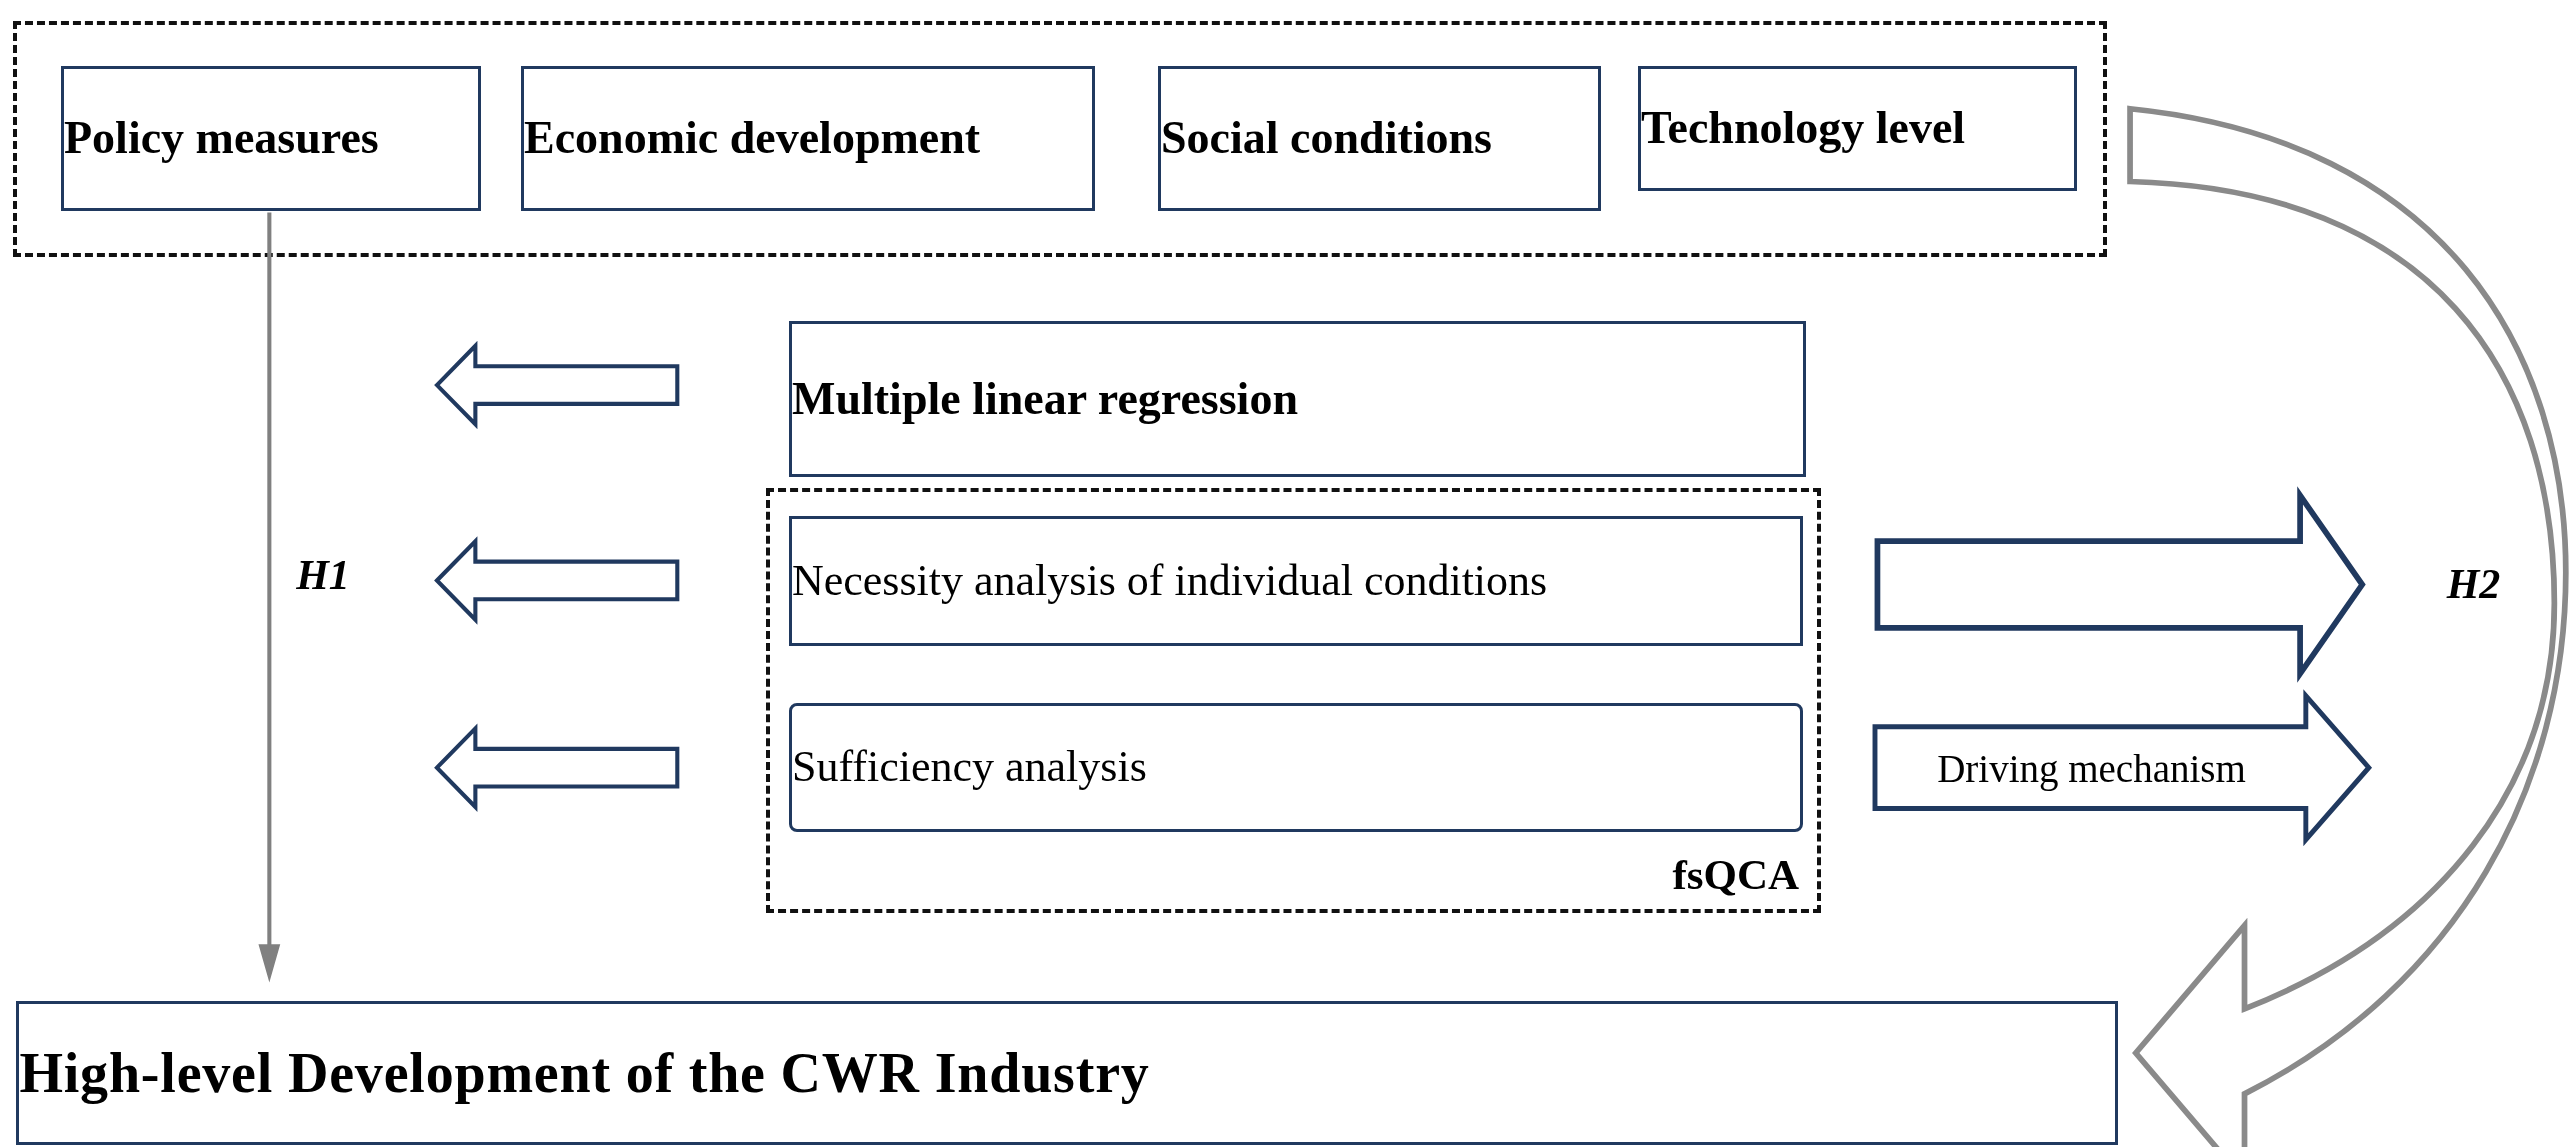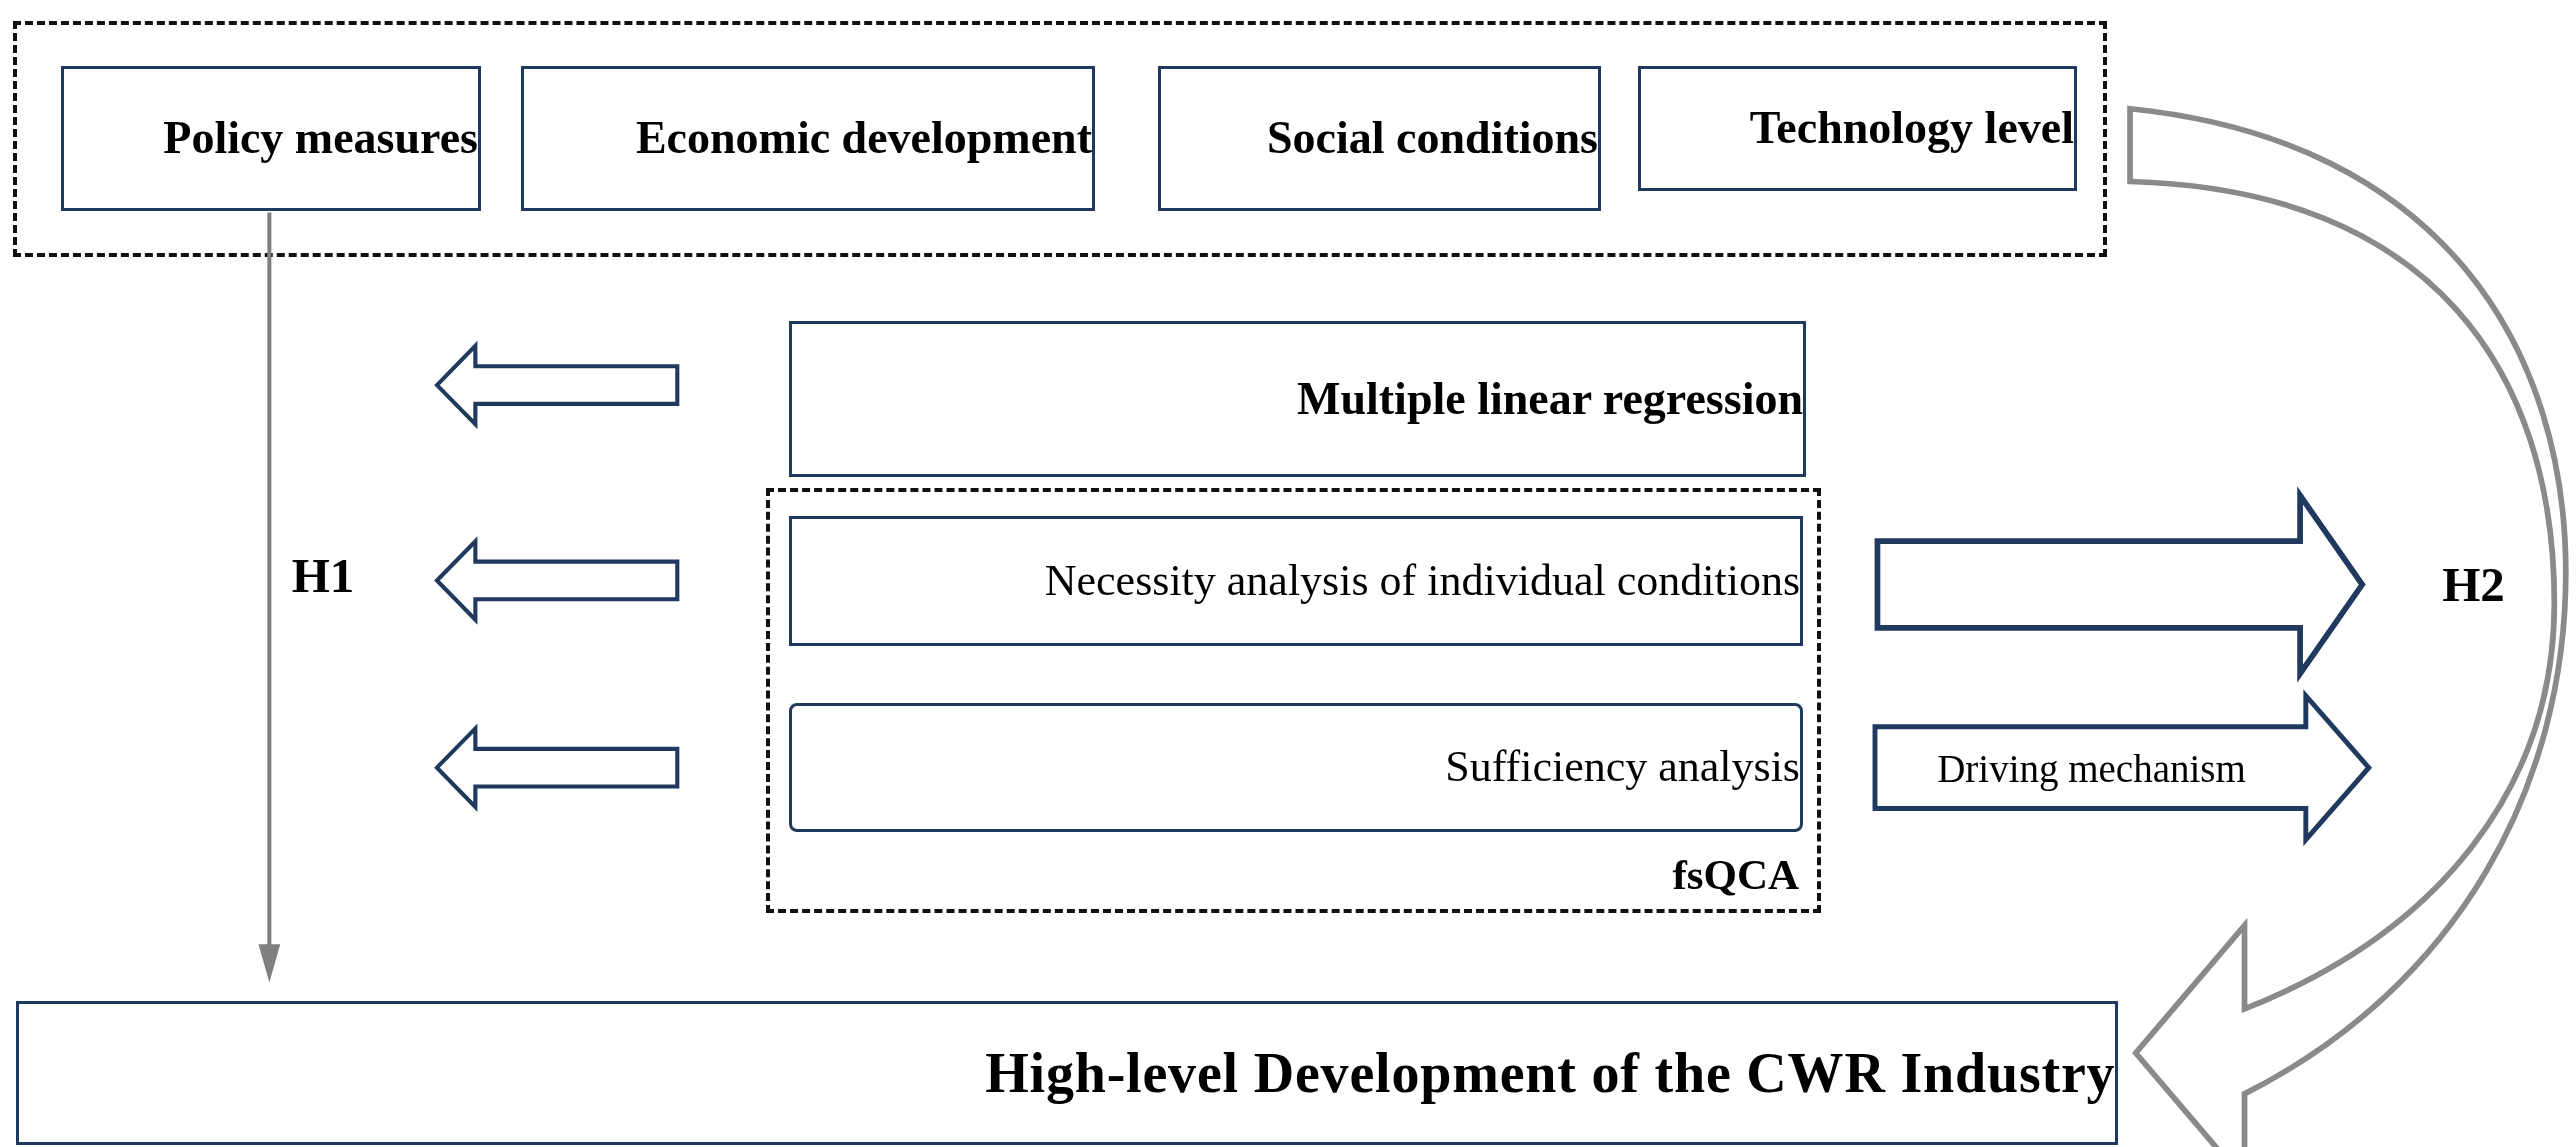--- a/index.html
+++ b/index.html
@@ -9,27 +9,27 @@
     background:#ffffff;
     overflow:hidden;
     font-family:"Liberation Serif","DejaVu Serif",serif;
     color:#000000;
   }
   .abs{position:absolute;box-sizing:border-box;}
   .dashed-group{border:4.1px dashed #111111;background:transparent;}
   .nbox{
     border:3.3px solid #20395f;
     background:#ffffff;
-    display:flex;align-items:center;justify-content:flex-end;
+    display:flex;align-items:center;justify-content:flex-start;
     text-align:center;
   }
   .bold{font-weight:700;}
   .t56{font-size:46px;line-height:1.05;}
   .t54{font-size:44px;line-height:1.05;}
-  .t60{font-size:49px;line-height:1.05;}
+  .t60{font-size:42px;line-height:1.05;font-style:italic;}
   .t52{font-size:43px;line-height:1.05;}
   .t48{font-size:39px;line-height:1.05;}
   .t68{font-size:56px;line-height:1.05;letter-spacing:0.8px;}
   .label{display:flex;align-items:center;justify-content:center;text-align:center;}
   .fsqca-tag{justify-content:flex-end;text-align:left;}
   svg.layer{position:absolute;left:0;top:0;width:2576px;height:1147px;pointer-events:none;}
 </style>
 </head>
 <body>
 

